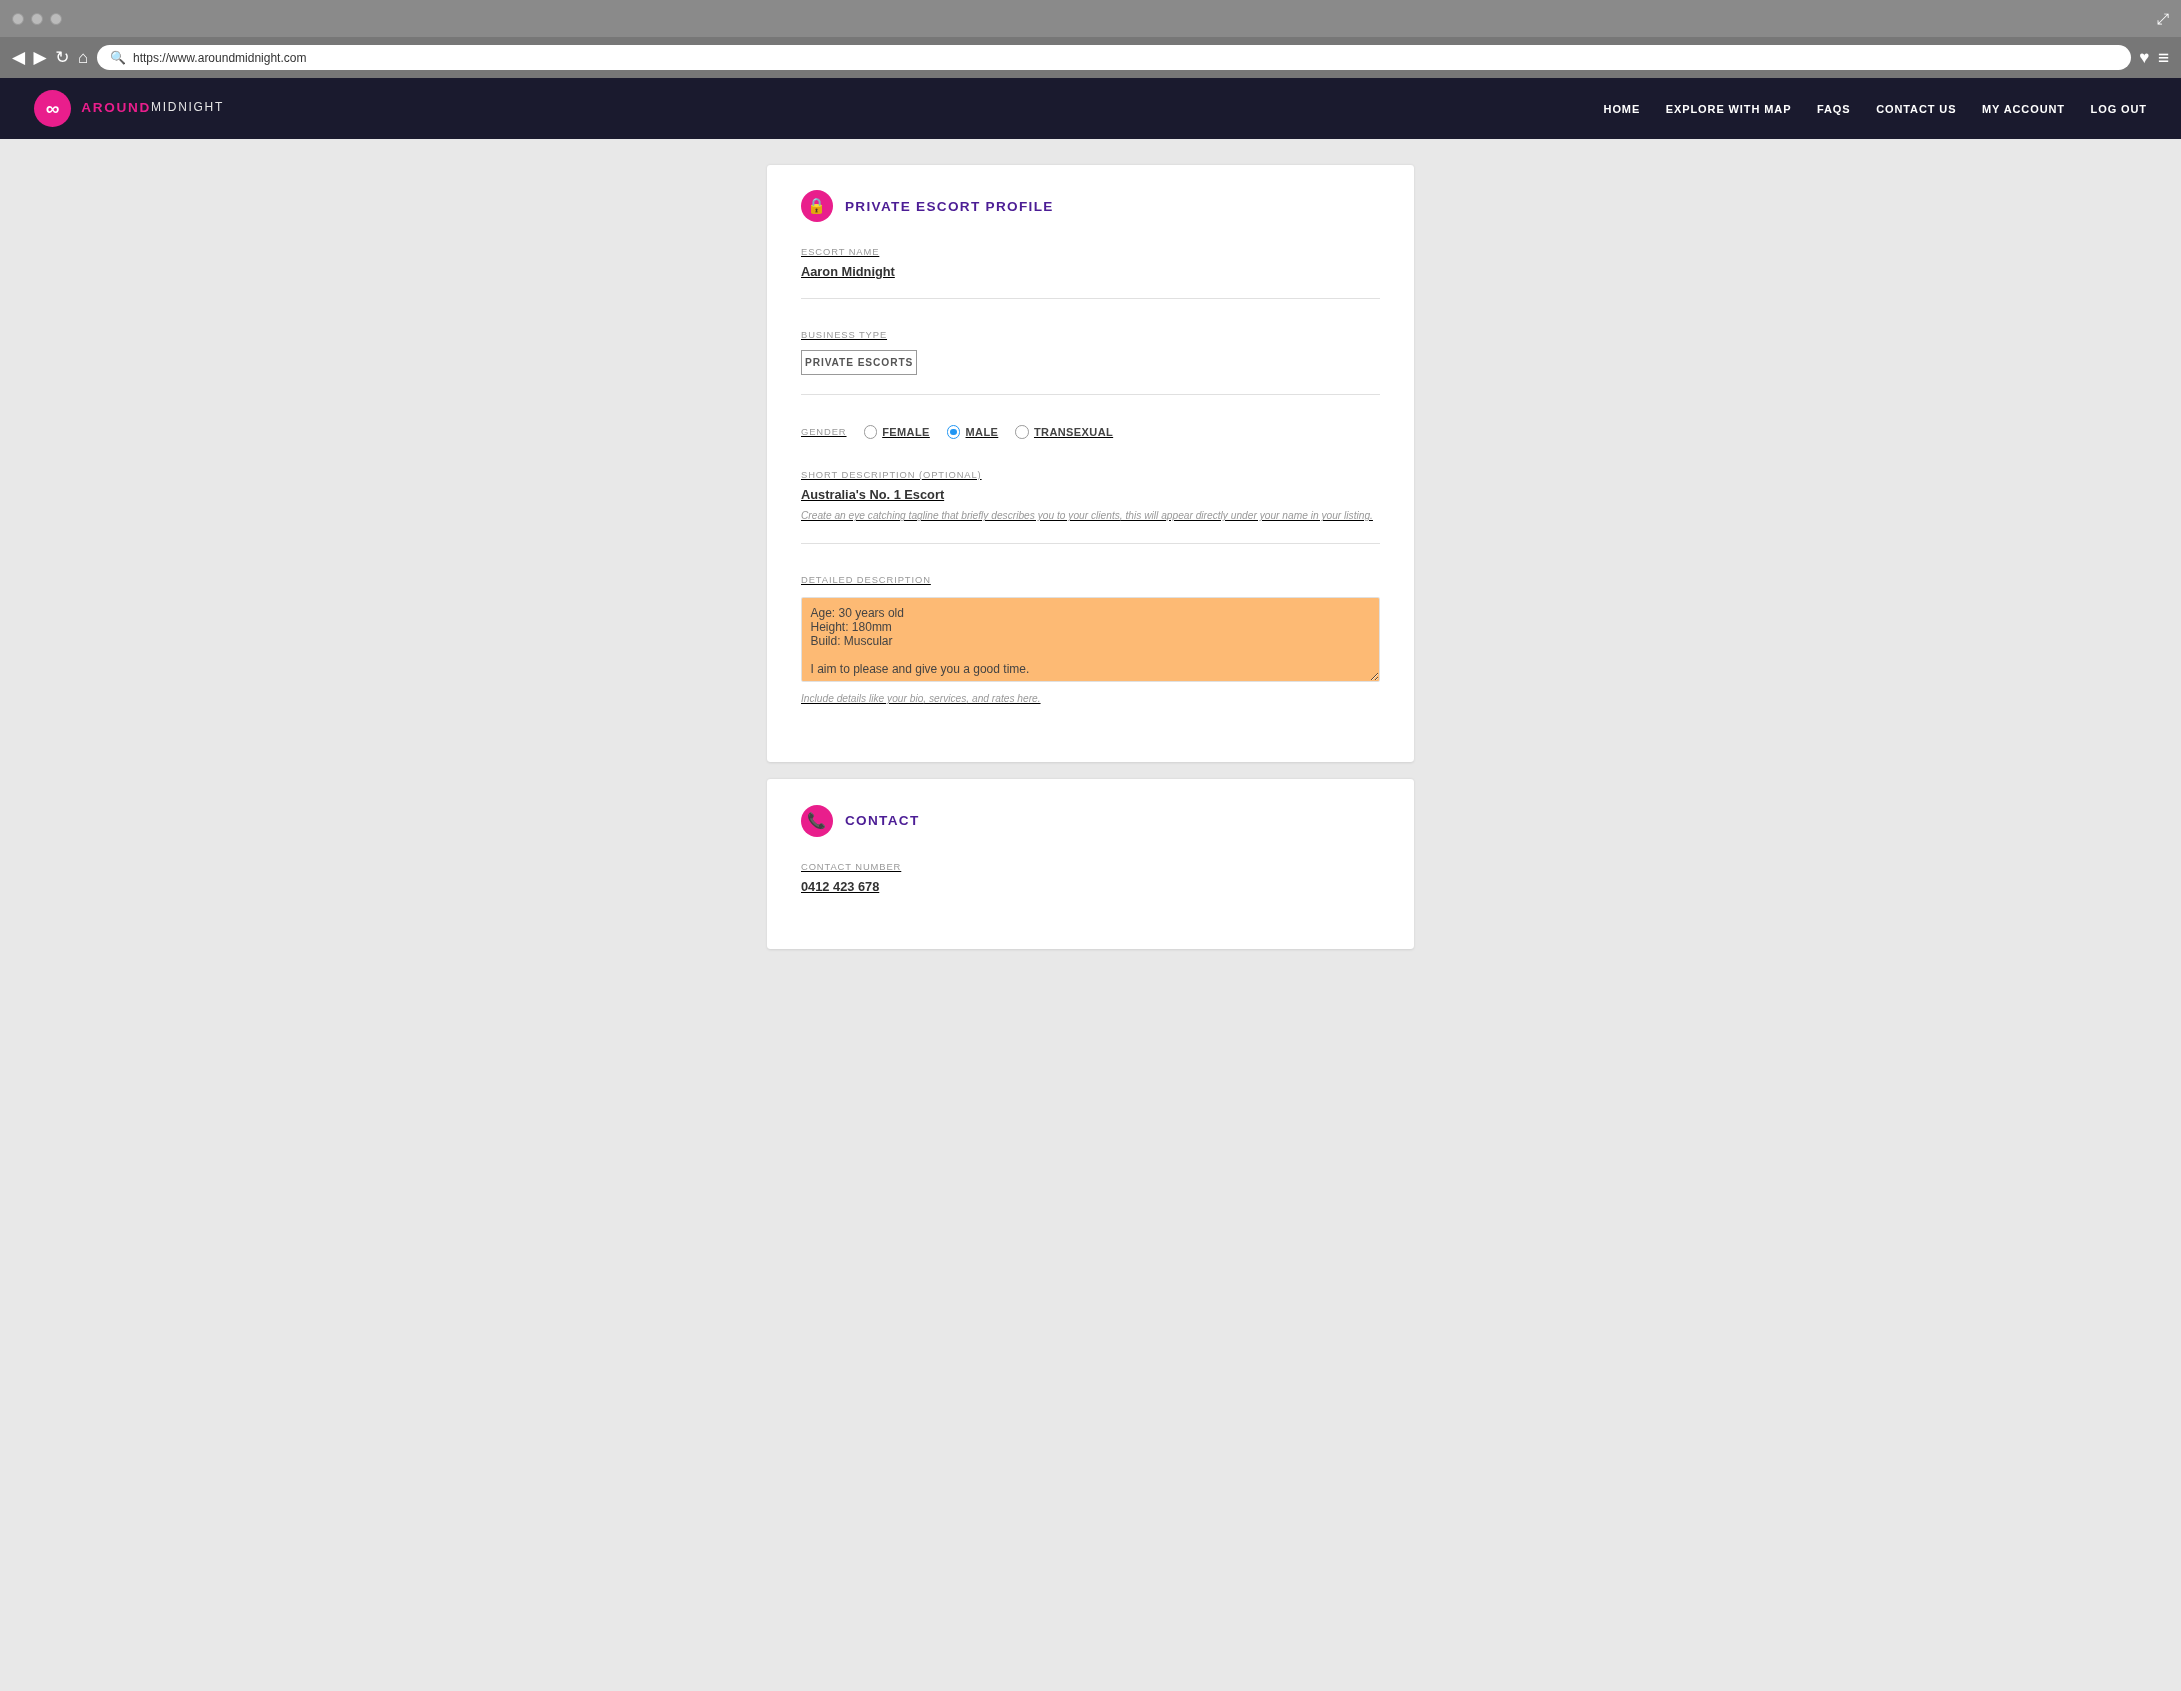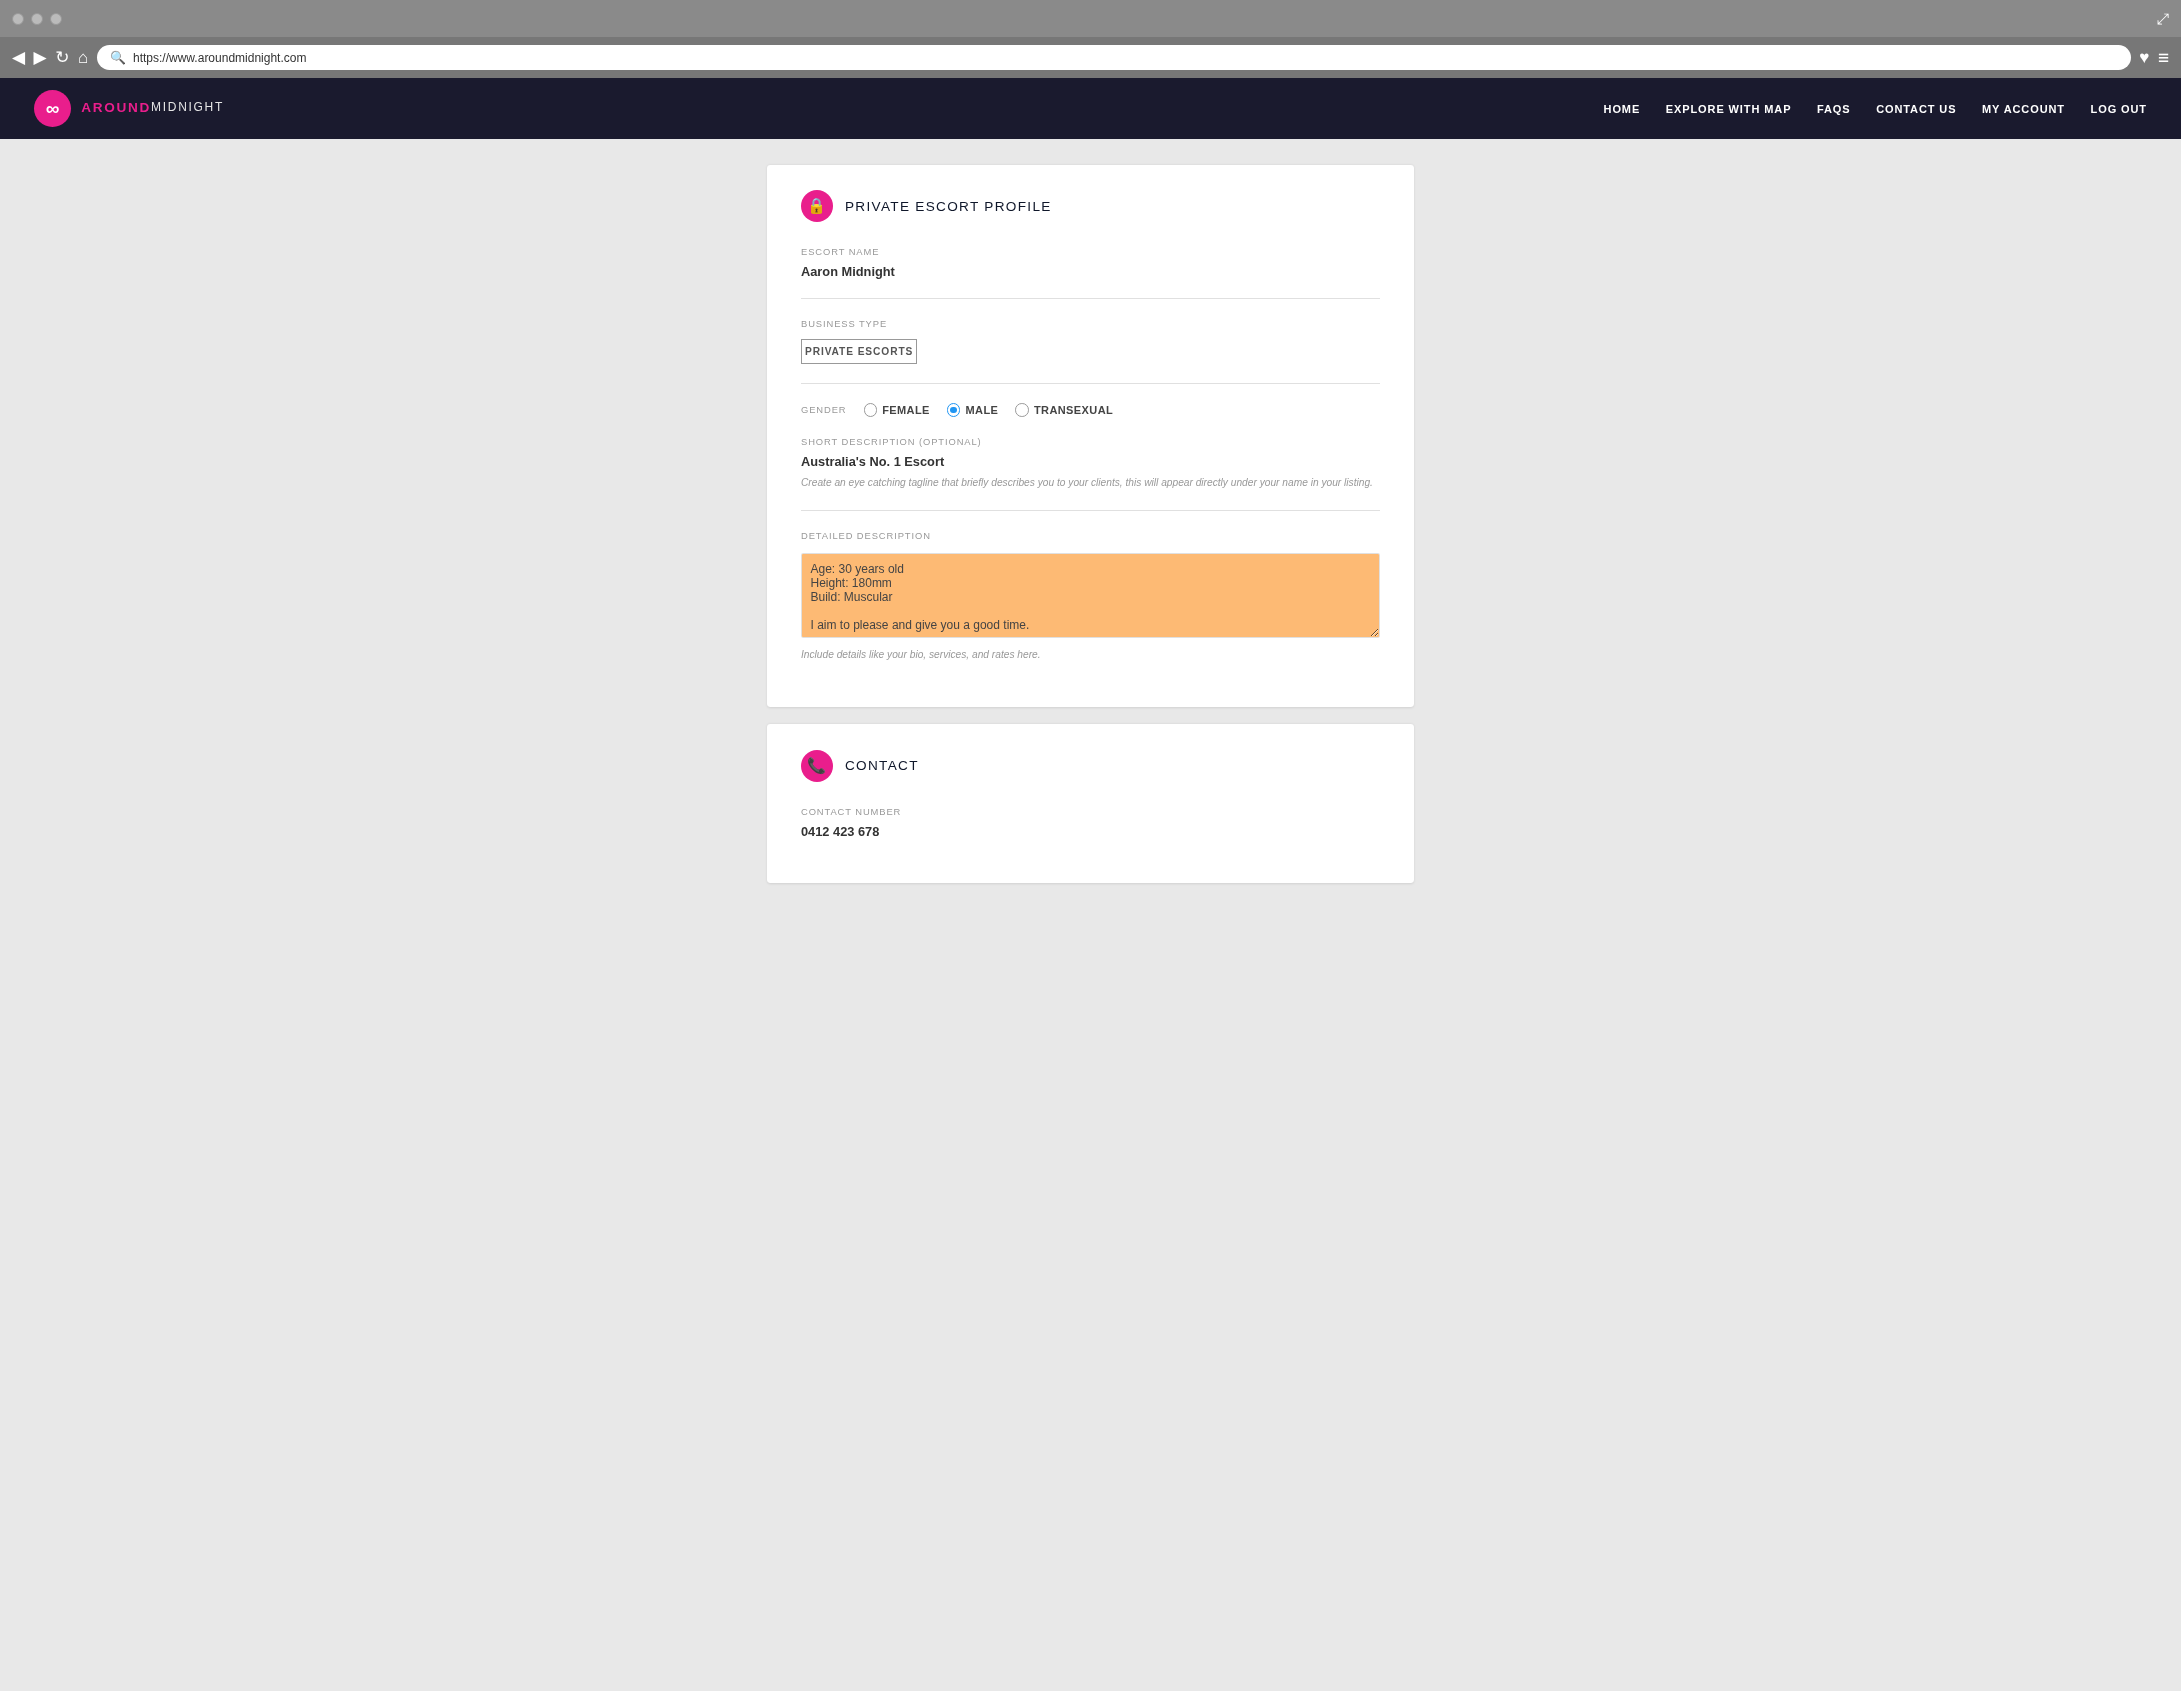--- a/index.html
+++ b/index.html
@@ -108,26 +108,26 @@
       margin-bottom: 24px;
     }
     .card-icon {
       width: 32px; height: 32px;
       background: #e91e8c;
       border-radius: 50%;
       display: flex; align-items: center; justify-content: center;
       color: white; font-size: 15.3px;
     }
     .card-title {
-      font-size: 13.6px; font-weight: 400;
-      letter-spacing: 1.3px; color: #0f172a;
+      font-size: 13.6px; font-weight: 700;
+      letter-spacing: 1.3px; color: #4c1d95;
       text-transform: uppercase;
     }
 
-    .field-group { margin-bottom: 19px; }
+    .field-group { margin-bottom: 30px; text-decoration: underline; }
     .field-group hr {
       border: none; border-top: 0.9px solid #e0e0e0;
       margin-top: 19px;
     }
     .field-label {
       font-size: 9.4px; color: #999; letter-spacing: 0.9px;
       text-transform: uppercase; margin-bottom: 6.8px;
     }
     .field-value {
       font-size: 12.8px; color: #333; font-weight: 600;

